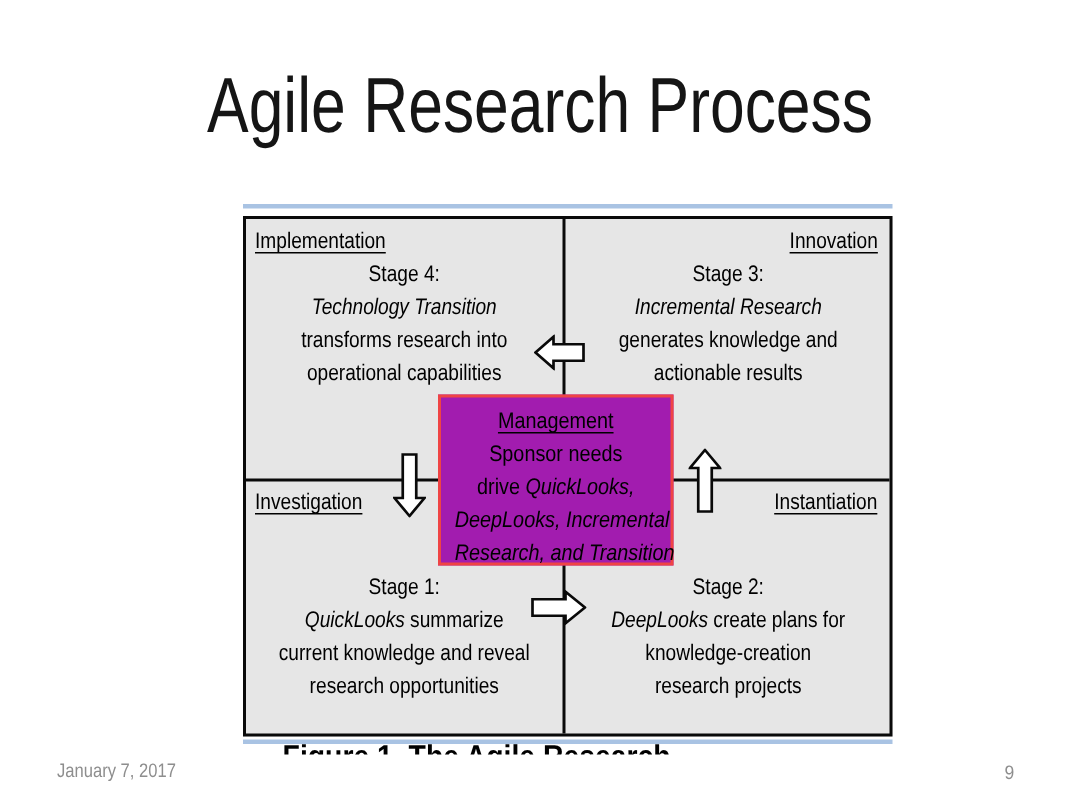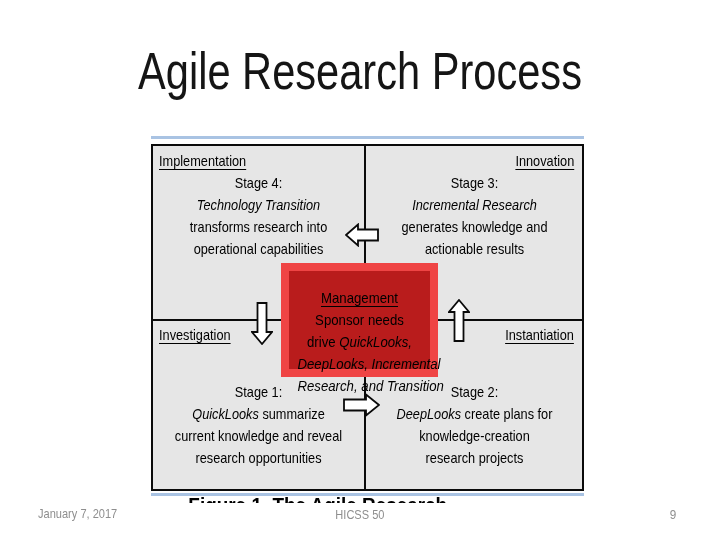--- a/index.html
+++ b/index.html
@@ -3,38 +3,38 @@
 <meta charset="utf-8">
 <style>
   html,body{margin:0;padding:0;background:#fff;}
   .slide{position:relative;width:720px;height:540px;background:#ffffff;overflow:hidden;
          font-family:Liberation Sans, sans-serif;color:#000;}
   
   .title{position:absolute;top:44px;left:0;width:720px;margin:0;text-align:center;
          font-size:52px;font-weight:400;color:#151515;line-height:1.05;
          transform:scaleX(.80);transform-origin:50% 0;white-space:nowrap;}
   
-  .figwrap{position:absolute;left:151px;top:136px;width:506px;}
+  .figwrap{position:absolute;left:162px;top:136px;width:506px;}
   .blueline{width:433px;height:3px;background:#a9c3e3;}
   .blueline.bottom{margin-top:2px;}
   .panel{position:relative;margin:5px 0 0 0;width:433px;height:347px;box-sizing:border-box;
          background:#e6e6e6;border:2px solid #0a0a0a;font-size:15px;line-height:22px;}
   .vline{position:absolute;left:211px;top:0;width:2px;height:100%;background:#0a0a0a;z-index:1;}
   .hline{position:absolute;left:0;top:173px;width:100%;height:2px;background:#0a0a0a;z-index:1;}
   .qlabel{position:absolute;z-index:2;font-size:15px;text-decoration:underline;
           text-underline-offset:3px;white-space:nowrap;transform:scaleX(.85);}
   .qlabel.left{transform-origin:0 50%;}
   .qlabel.right{transform-origin:100% 50%;}
   .stage{position:absolute;z-index:2;width:211px;text-align:center;
          transform:scaleX(.85);transform-origin:50% 0;}
   .stage .ln{white-space:nowrap;}
   .it{font-style:italic;}
   .centerbox{position:absolute;left:128px;top:117px;width:157px;height:114px;z-index:3;
-             box-sizing:border-box;background:#b91c1c;border:8px solid #ef4444;
-             text-align:center;padding-top:16px;}
+             box-sizing:border-box;background:#a21caf;border:2px solid #ef4444;
+             text-align:center;padding-top:5px;}
   .centerbox .inner{transform:scaleX(.88);transform-origin:50% 0;}
   .centerbox .ln{white-space:nowrap;}
   .cblabel{text-decoration:underline;text-underline-offset:3px;}
   .arrow{position:absolute;z-index:4;}
   .arrow svg{display:block;}
   
   .caption-clip{position:absolute;left:0;top:494px;width:636px;height:9px;overflow:hidden;
                 text-align:center;font-weight:bold;font-size:21px;line-height:21px;color:#000;}
   .caption-clip span{display:inline-block;transform:scaleX(.9);transform-origin:50% 0;white-space:nowrap;}
   
@@ -124,18 +124,15 @@
     </div>
 
     <div class="blueline bottom"></div>
   </div>
 
   <div class="caption-clip">
     <span>Figure 1. The Agile Research</span>
   </div>
 
   <div class="footer-item f-date">January 7, 2017</div>
-  <div class="footer-item f-conf">
-    <span>HICSS 50</span>
-  </div>
   <div class="footer-item f-page">9</div>
 
 </div>
 
 </body></html>

